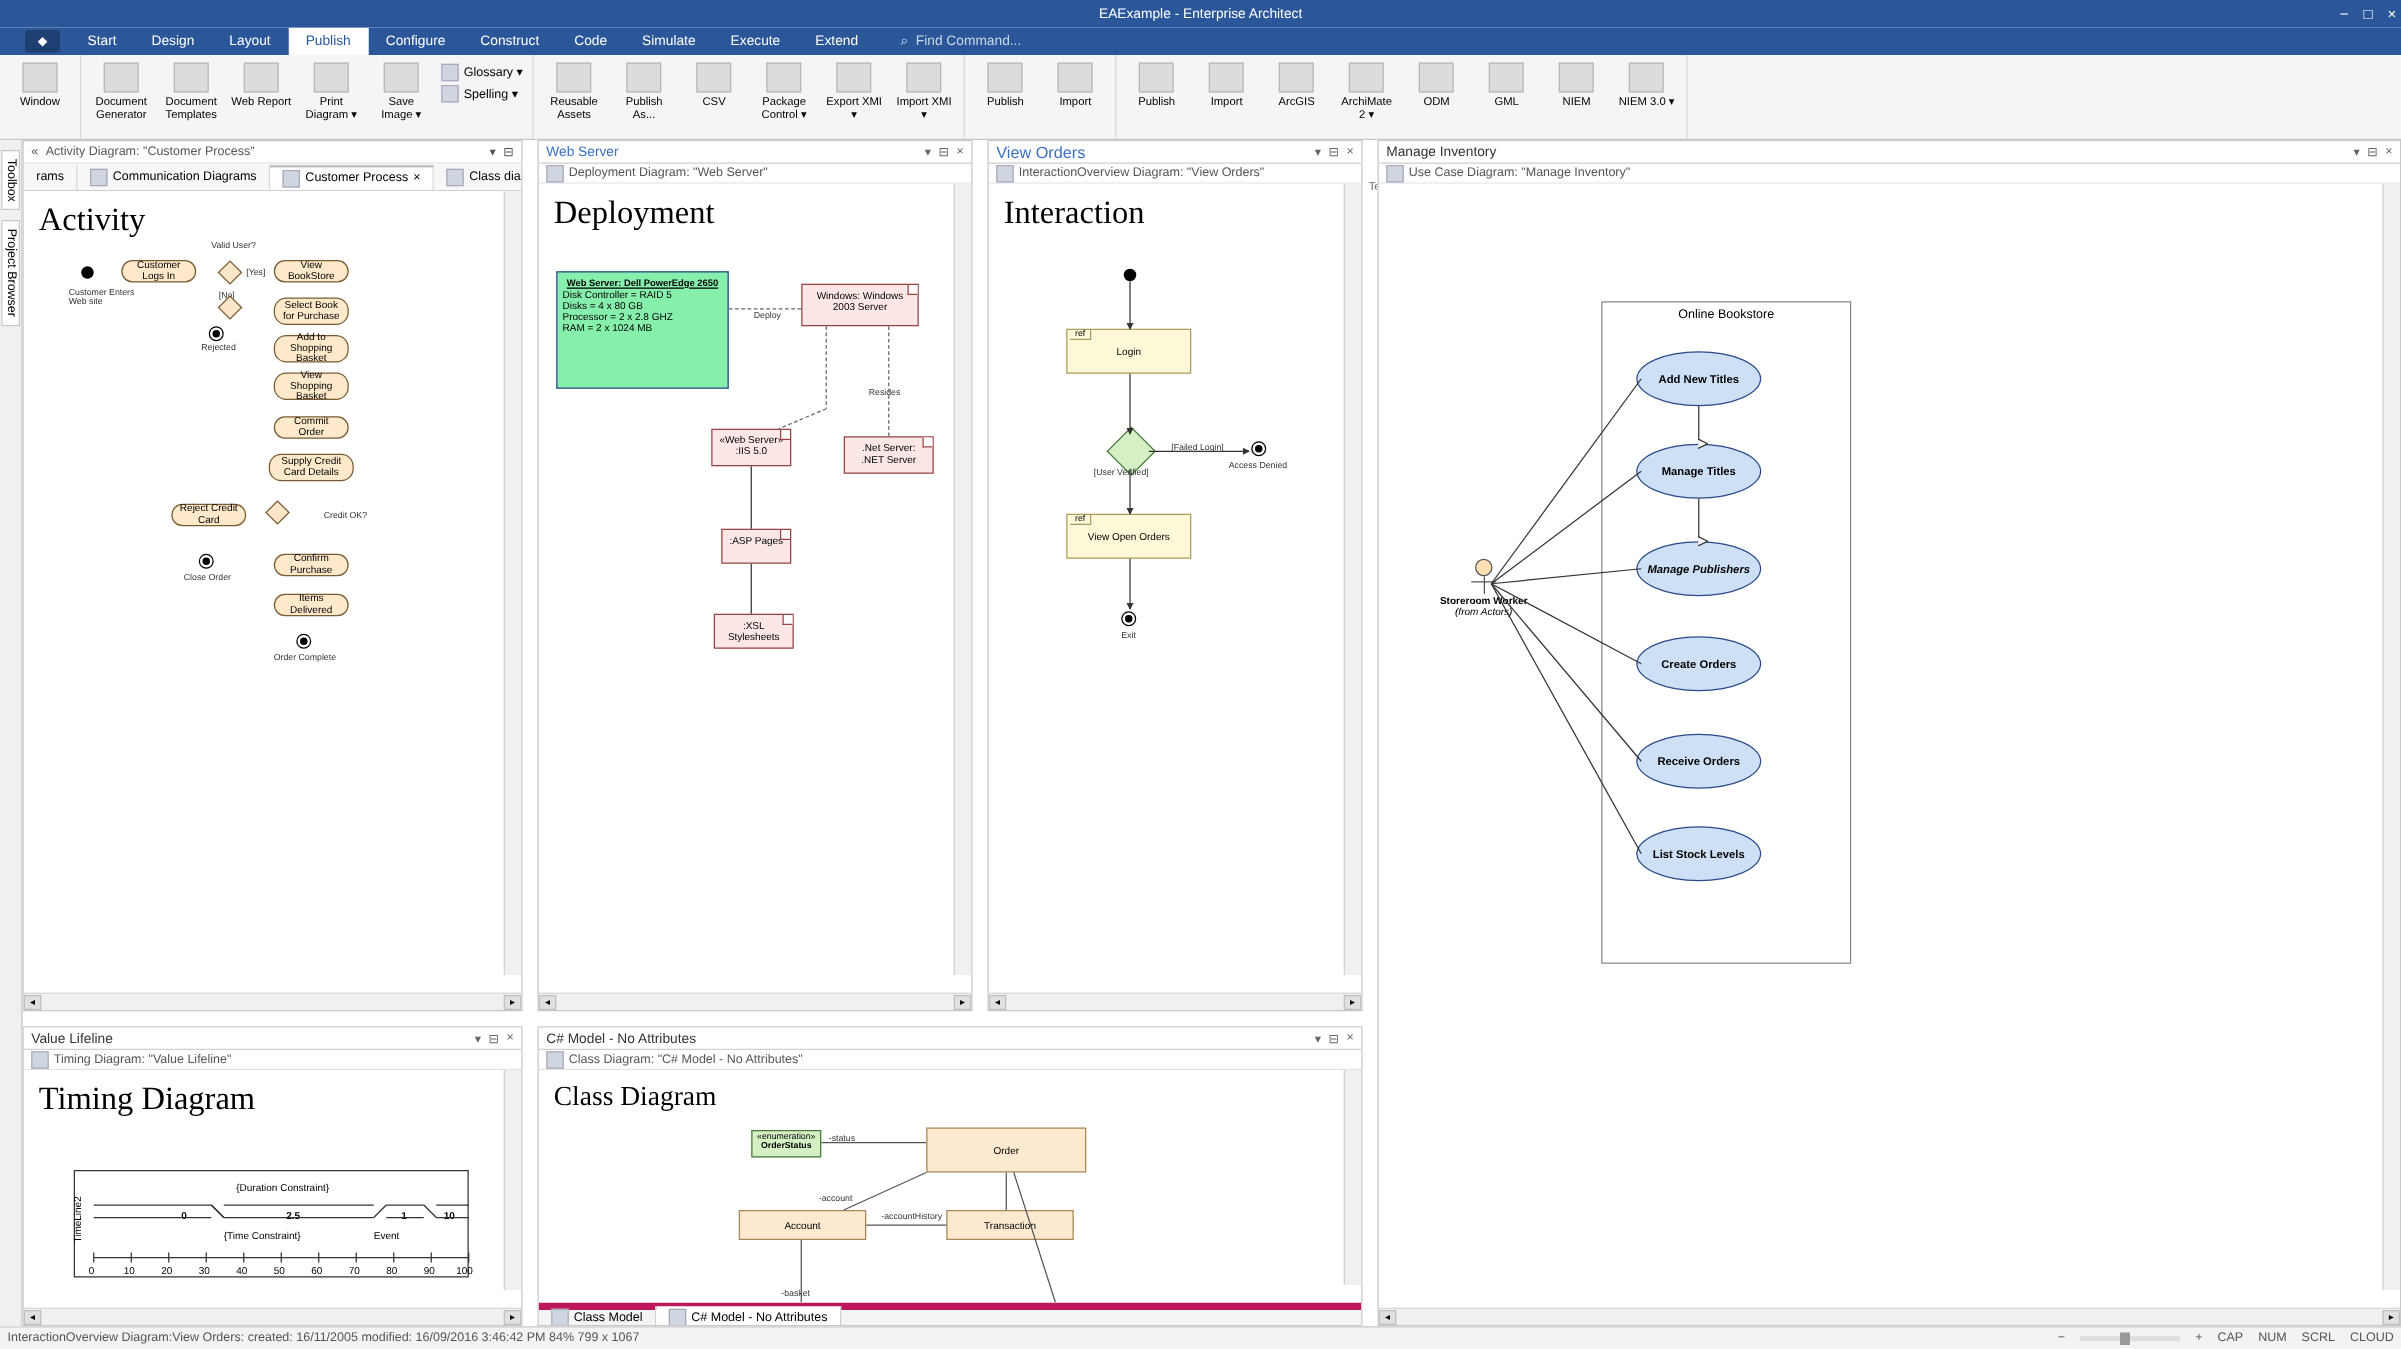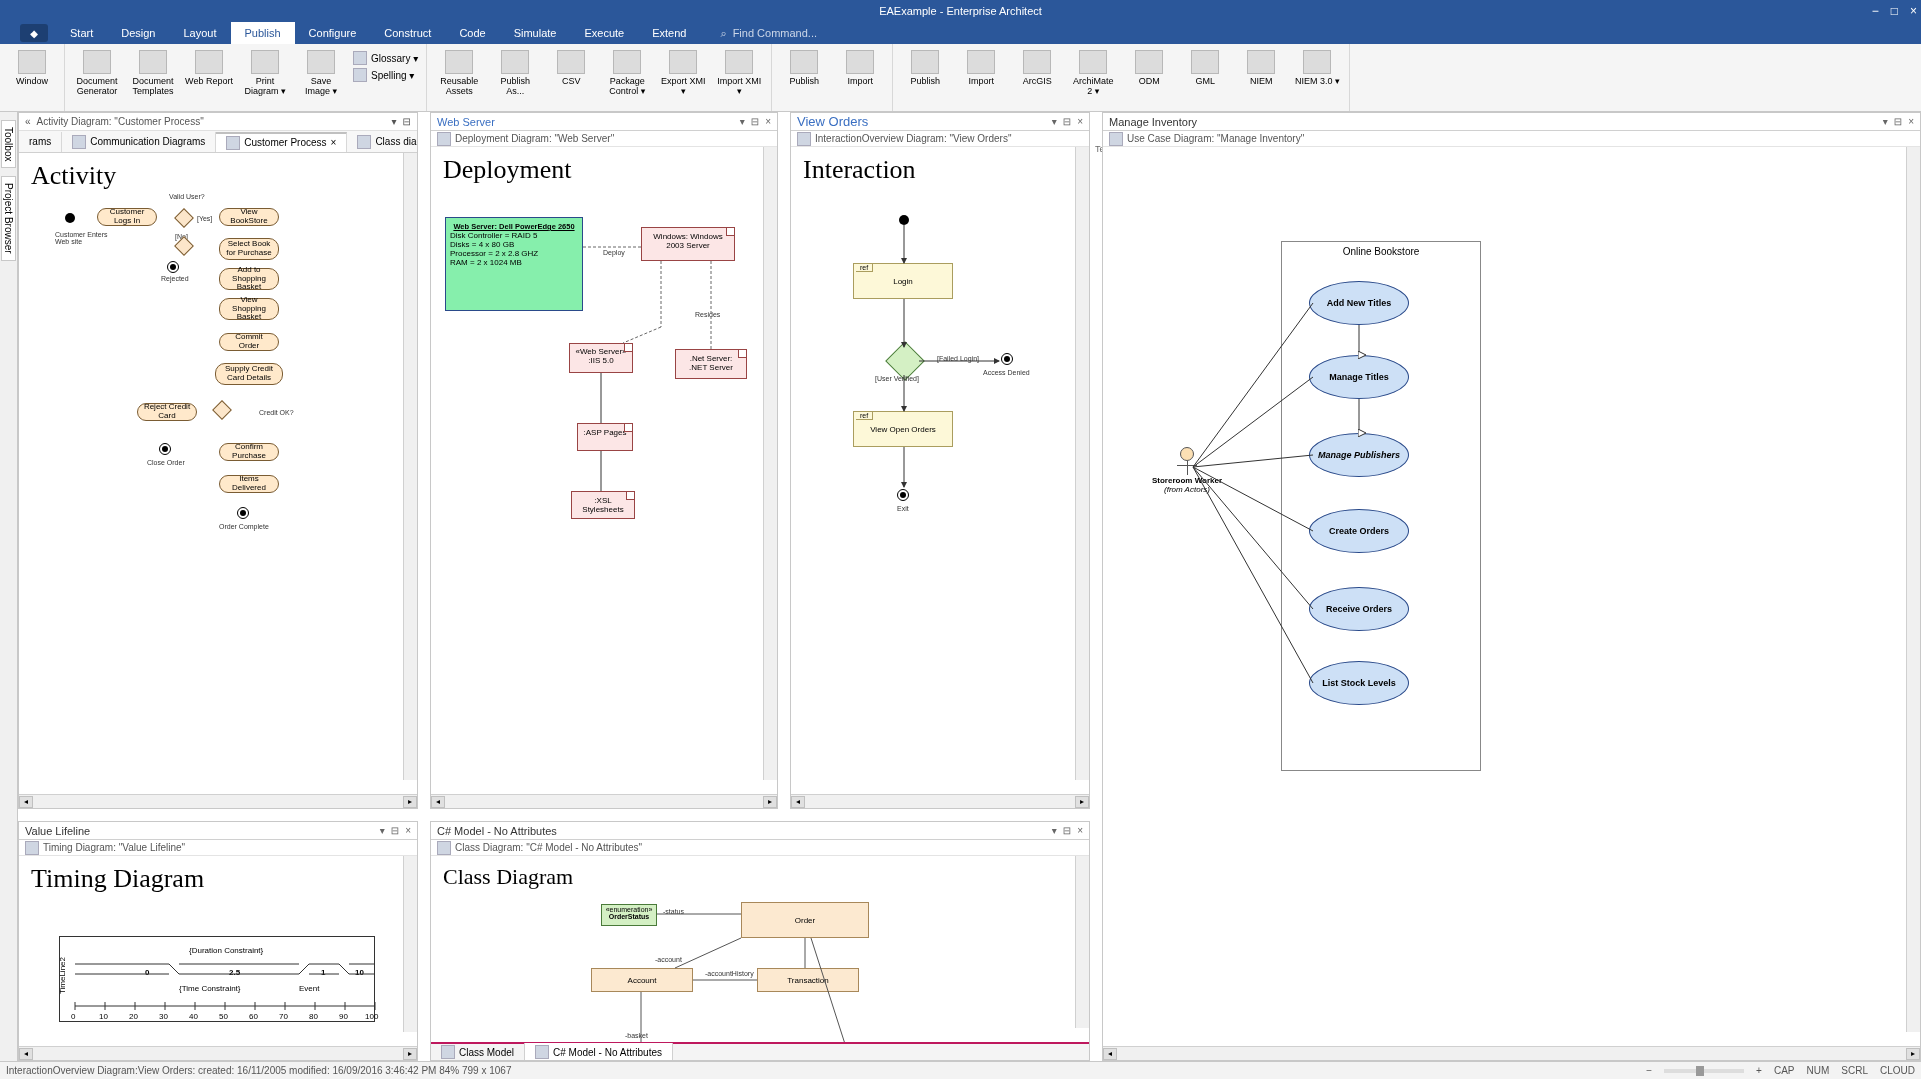--- a/index.html
+++ b/index.html
@@ -79,21 +79,21 @@
     
     .cls-box{position:absolute;border:1px solid #a8885a;background:#fce9d0;font-size:8px;display:flex;align-items:center;justify-content:center;}
     .enum-box{position:absolute;border:1px solid #4a7a3a;background:#d4f0c4;font-size:7px;text-align:center;padding:1px;}
 
     
     .hscroll{height:14px;background:#f0f0f0;border-top:1px solid #d0d0d0;display:flex;align-items:center;}
     .hscroll .arrow{width:14px;height:12px;background:#e0e0e0;border:1px solid #c0c0c0;font-size:8px;display:flex;align-items:center;justify-content:center;cursor:pointer;}
     .vscroll{position:absolute;right:0;top:0;bottom:14px;width:14px;background:#f0f0f0;border-left:1px solid #d0d0d0;}
 
     
-    .bottom-tabs{height:18px;border-top:2px solid #be185d;display:flex;align-items:center;font-size:10px;background:#f4f4f4;}
+    .bottom-tabs{height:18px;border-top:6px solid #be185d;display:flex;align-items:center;font-size:10px;background:#f4f4f4;}
     .bottom-tabs .btab{padding:0 10px;height:18px;display:flex;align-items:center;border-right:1px solid #d0d0d0;cursor:pointer;gap:4px;}
     .bottom-tabs .btab.active{background:#fff;}
 
     
     .statusbar{height:18px;background:#f3f3f3;border-top:1px solid #c8c8c8;font-size:10px;color:#555;display:flex;align-items:center;padding:0 6px;gap:12px;}
     .statusbar .spacer{flex:1;}
 
     svg.overlay{position:absolute;top:0;left:0;pointer-events:none;}
   </style>
 </head>

